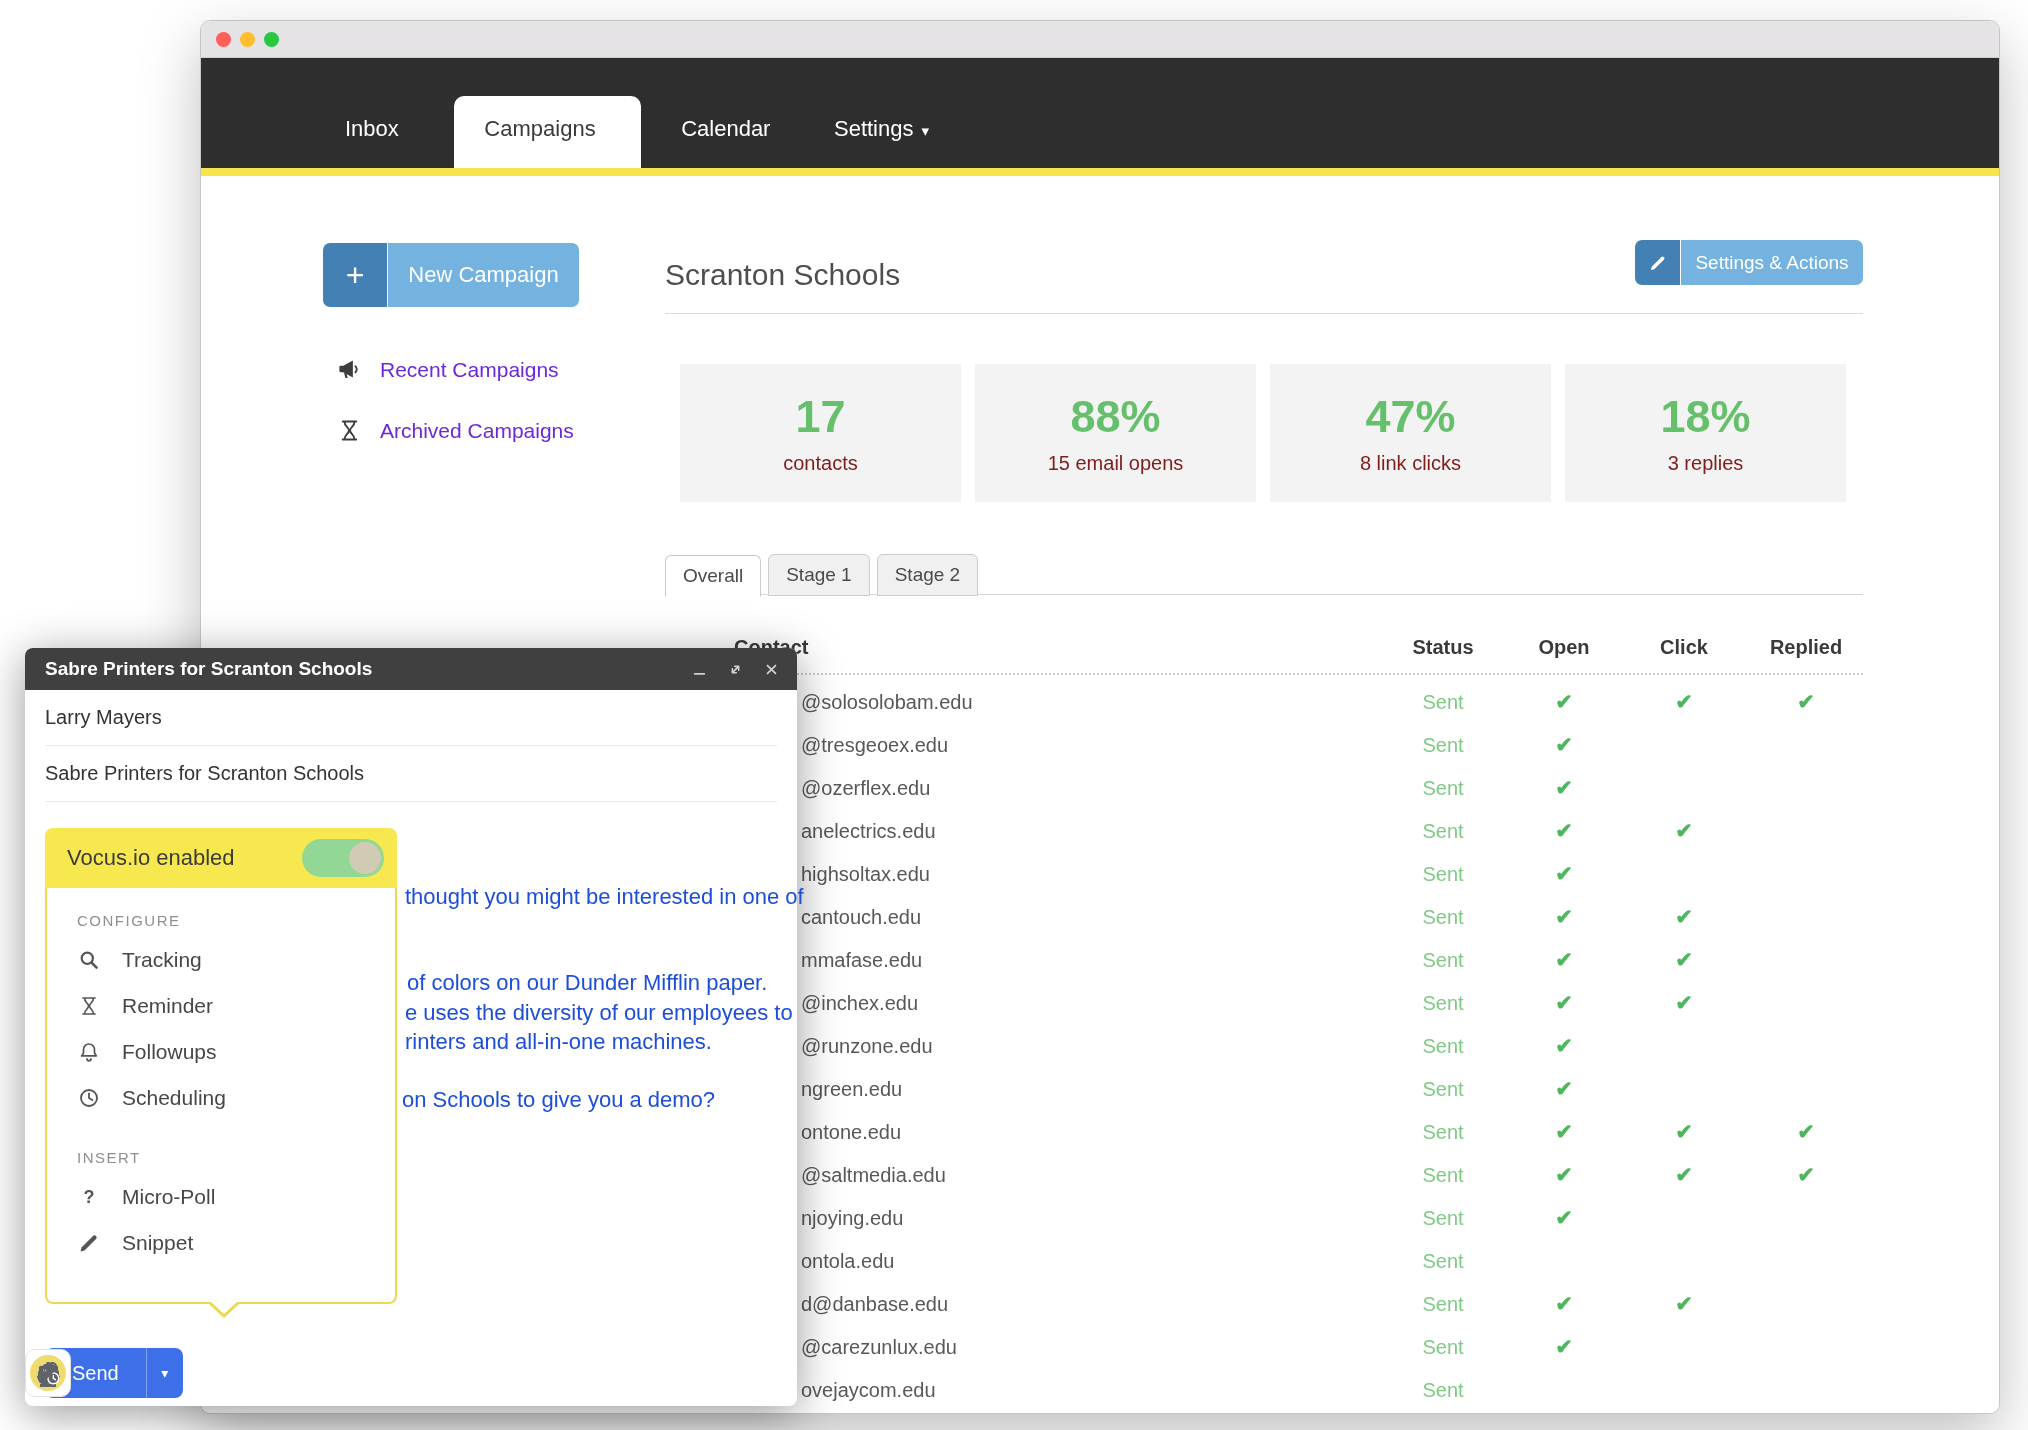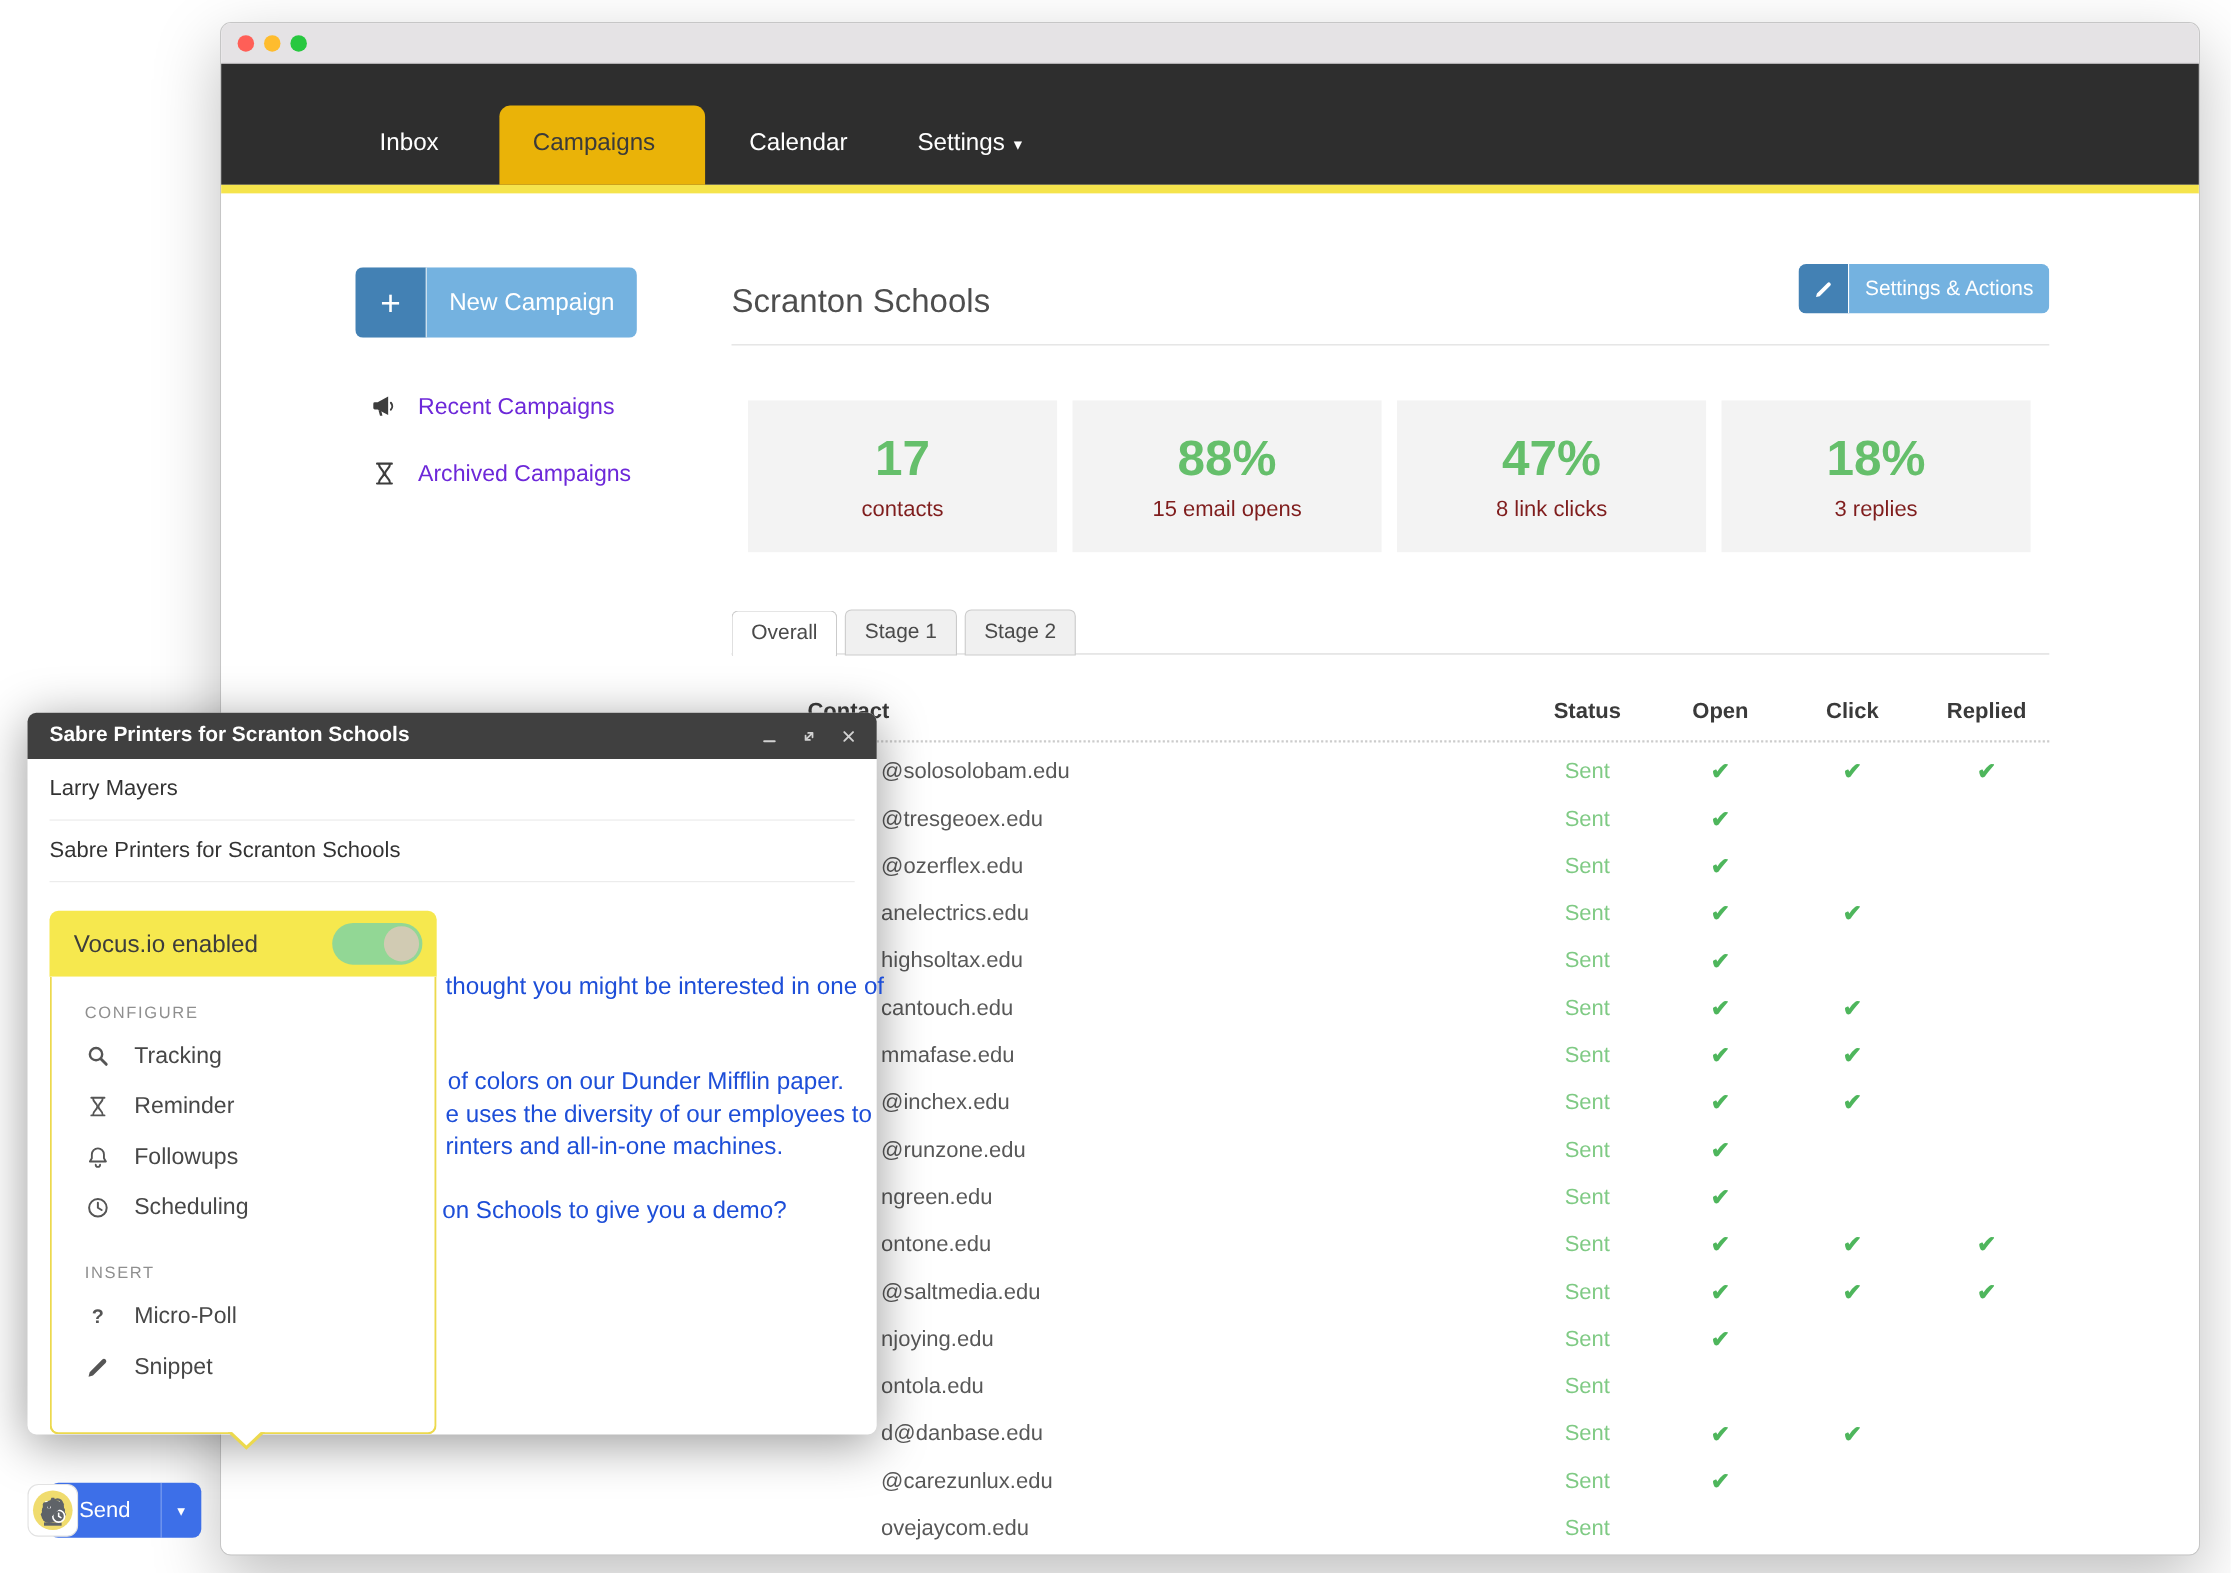--- a/index.html
+++ b/index.html
@@ -7,21 +7,21 @@
         font-family:"Liberation Sans",sans-serif;}
   
   .macwin{position:absolute;left:200px;top:20px;width:1798px;height:1392px;background:#fff;
           border:1px solid #c6c6c6;border-radius:10px;box-shadow:0 22px 60px rgba(0,0,0,.25);overflow:hidden;}
   .titlebar{height:36px;background:#e5e3e5;border-bottom:1px solid #d0ced0;display:flex;align-items:center;
             padding-left:15px;gap:9px;}
   .light{width:15px;height:15px;border-radius:50%;}
   .light.red{background:#ff5f57;}.light.yellow{background:#febc2e;}.light.green{background:#28c840;}
   .topnav{height:110px;background:#2e2e2e;display:flex;align-items:flex-end;padding-left:120px;}
   .nav-item{color:#fff;font-size:22px;padding:20px 24px 26px;cursor:pointer;}
-  .nav-item.active{background:#eab308;color:#3a3a3a;border-radius:10px 10px 0 0;padding:20px 30px 26px;margin:0 16px;}
+  .nav-item.active{background:#ffffff;color:#3a3a3a;border-radius:10px 10px 0 0;padding:20px 30px 26px;margin:0 16px;}
   .nav-caret{font-size:15px;margin-left:8px;}
   .yellowbar{height:8px;background:#f5e44c;}
   .content{position:relative;height:1238px;background:#fff;}
   
   .btn-split{position:absolute;display:flex;border-radius:7px;overflow:hidden;color:#fff;cursor:pointer;}
   .btn-split .sq{background:#4381b4;display:flex;align-items:center;justify-content:center;border-right:1px solid #fff;}
   .btn-split .lbl{flex:1;background:#74b2e0;display:flex;align-items:center;justify-content:center;}
   .new-campaign{left:122px;top:67px;width:256px;height:64px;}
   .new-campaign .sq{width:64px;font-size:32px;}
   .new-campaign .lbl{font-size:22px;}
@@ -52,21 +52,21 @@
   .th-replied{left:1605px;transform:translateX(-50%);}
   .thead-line{position:absolute;left:464px;top:497px;width:1198px;border-top:2px dotted #ccc;}
   .trows{position:absolute;left:0;top:504px;width:1720px;}
   .trow{position:relative;height:43px;cursor:pointer;}
   .td-email{position:absolute;left:600px;top:50%;transform:translateY(-50%);font-size:20px;color:#585858;white-space:nowrap;}
   .td-status{position:absolute;left:1242px;top:50%;transform:translate(-50%,-50%);font-size:20px;color:#7fca84;}
   .td-check{position:absolute;top:50%;transform:translate(-50%,-50%);color:#4eb65c;font-size:21px;font-weight:bold;}
   .c-open{left:1363px;}.c-click{left:1483px;}.c-replied{left:1605px;}
   .off{visibility:hidden;}
   
-  .compose{position:absolute;left:25px;top:648px;width:772px;height:656px;background:#fff;border-radius:8px;
+  .compose{position:absolute;left:25px;top:648px;width:772px;height:758px;background:#fff;border-radius:8px;
            box-shadow:0 8px 45px rgba(0,0,0,.4);z-index:10;}
   .c-header{height:42px;background:#404040;border-radius:8px 8px 0 0;display:flex;align-items:center;padding:0 14px 0 20px;}
   .c-title{color:#fff;font-weight:bold;font-size:19px;flex:1;}
   .wc{color:#d2d2d2;width:24px;display:flex;justify-content:center;margin-left:12px;cursor:pointer;}
   .wc svg{width:19px;height:19px;}
   .c-field{margin:0 20px;height:55px;display:flex;align-items:center;font-size:20px;color:#333;border-bottom:1px solid #eaeaea;}
   .vocus-wrap{position:absolute;left:20px;top:180px;width:352px;z-index:3;}
   .vocus-band{height:60px;background:#f6e84e;border-radius:8px 8px 0 0;display:flex;align-items:center;padding:0 13px 0 22px;}
   .vocus-label{flex:1;font-size:22px;color:#3c3c3c;}
   .toggle{width:82px;height:38px;background:#92d795;border-radius:19px;position:relative;cursor:pointer;}

